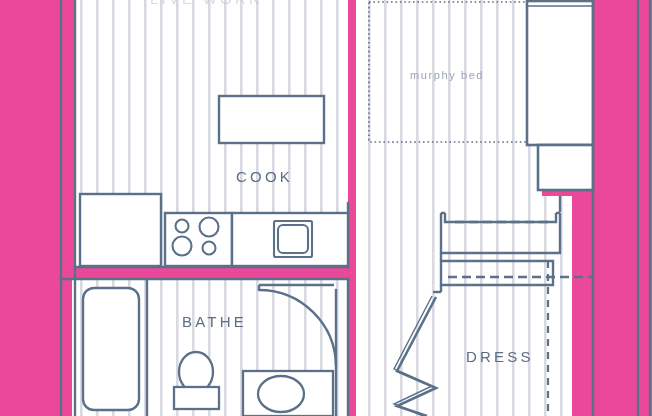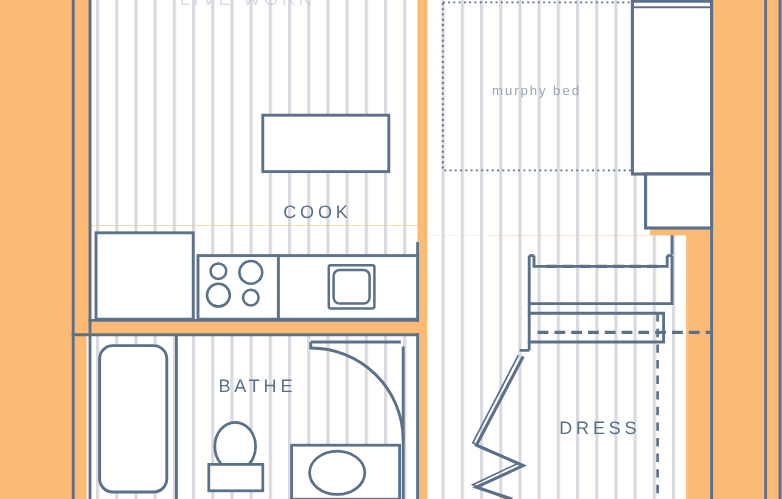--- a/index.html
+++ b/index.html
@@ -4,21 +4,21 @@
 <style>
   html,body{margin:0;padding:0;background:#ffffff;}
   body{
     font-family:"Liberation Sans", sans-serif;
     -webkit-font-smoothing:antialiased;
   }
   #plan{
     position:relative;
     width:652px;
     height:416px;
-    background:#fdba74;
+    background:#ec4899;
     overflow:hidden;
   }
   #plan svg{display:block;}
   .roomlabel{
     fill:#5b6e83;
     font-family:"Liberation Sans", sans-serif;
     font-size:15px;
     letter-spacing:3.2px;
     font-weight:400;
   }

